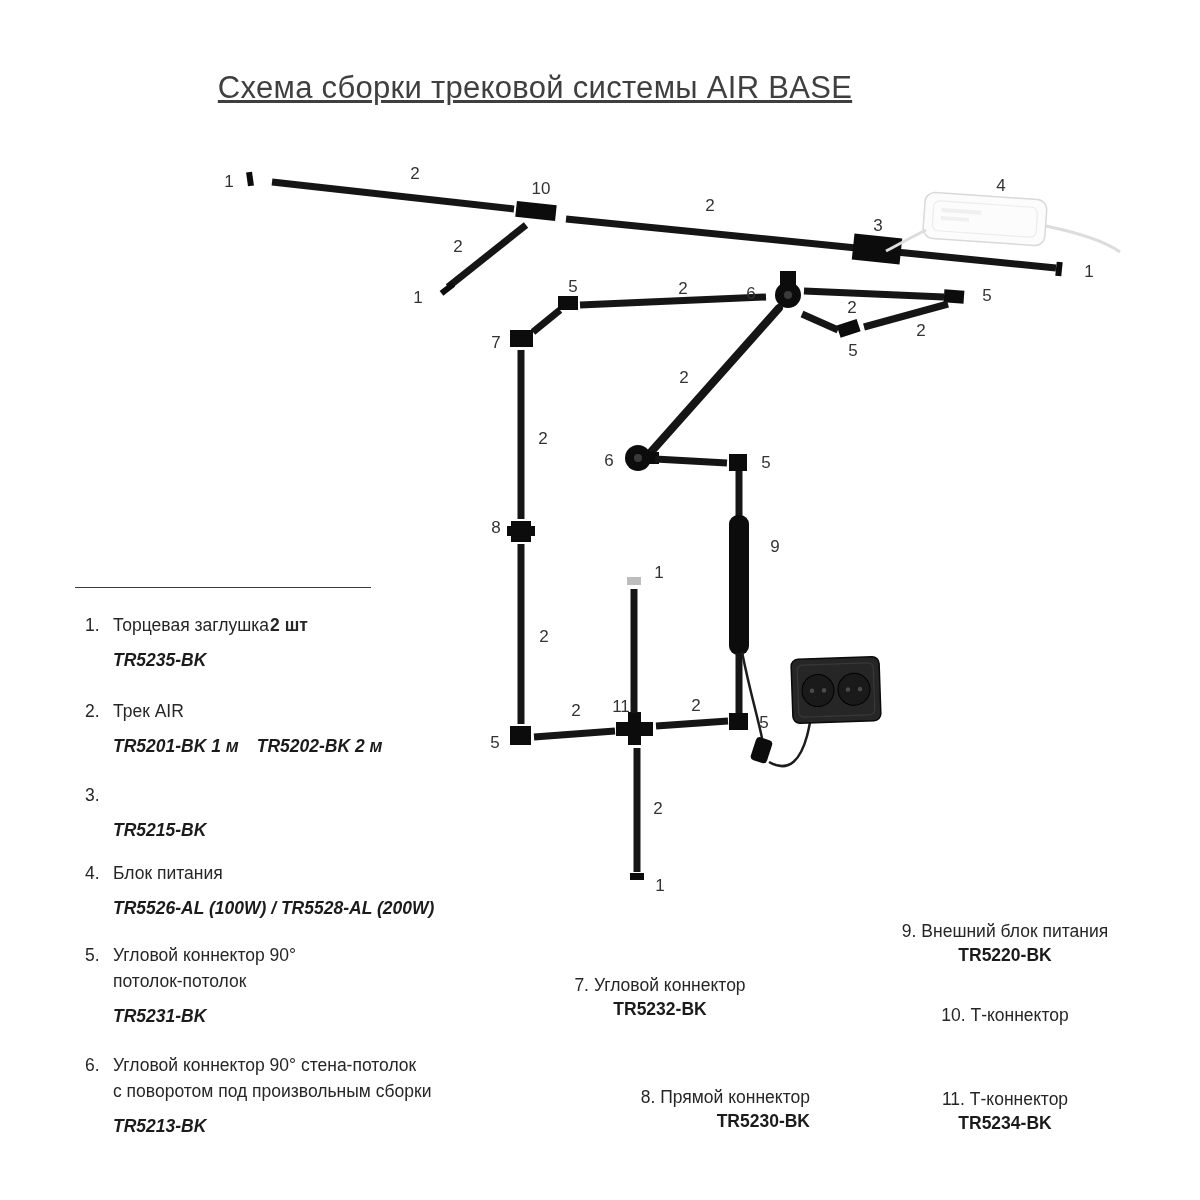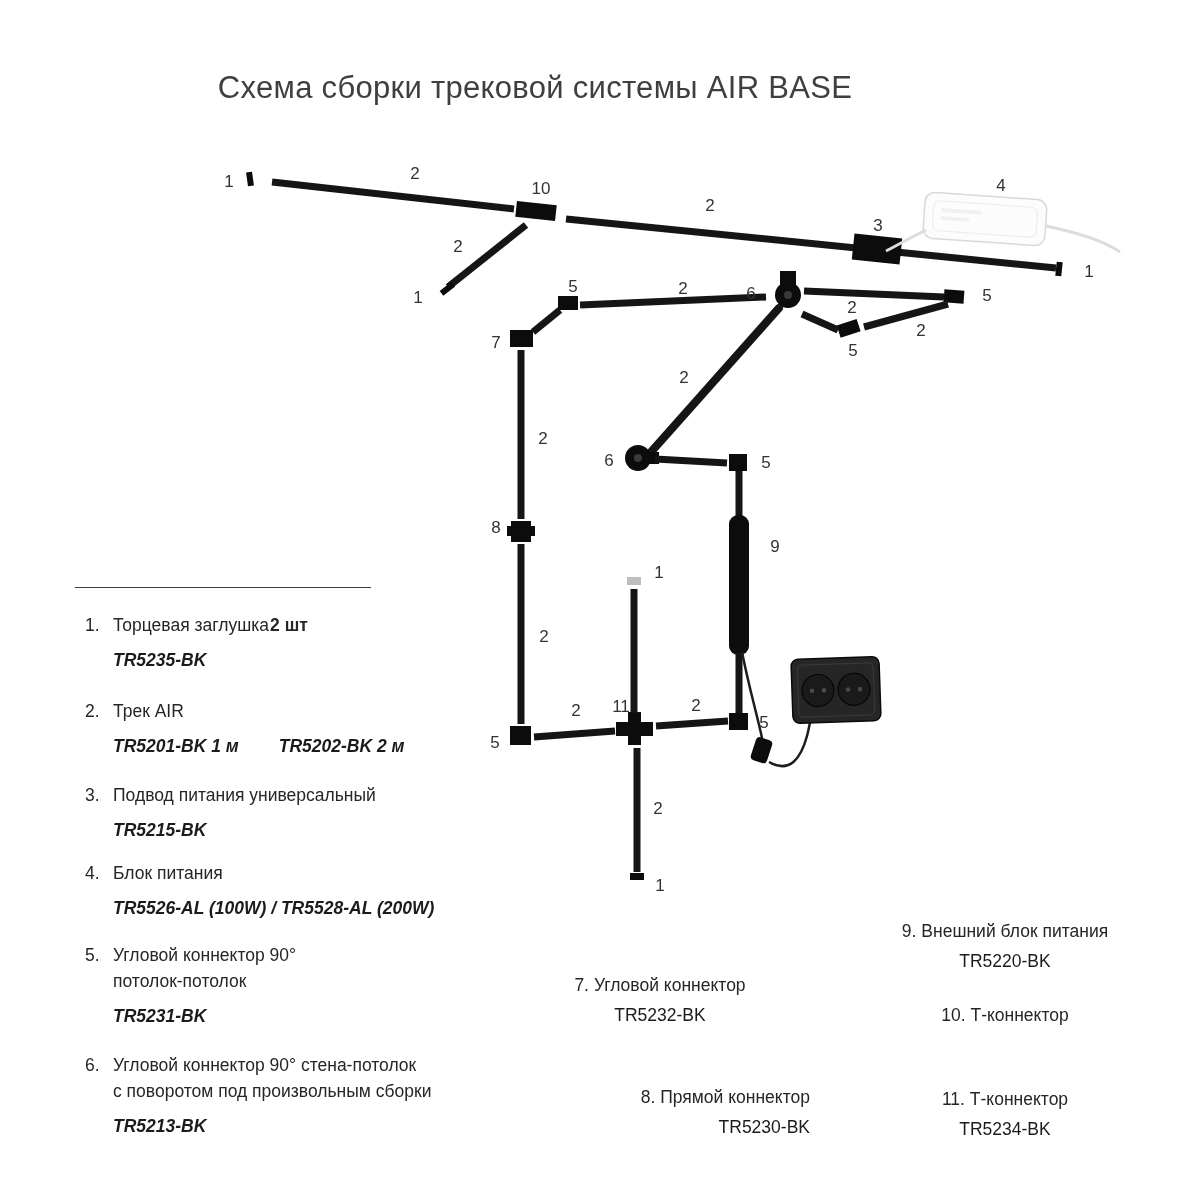--- a/index.html
+++ b/index.html
@@ -3,41 +3,41 @@
 <meta charset="utf-8">
 <style>
   html,body { margin:0; padding:0; }
   body {
     width:1200px; height:1200px; background:#ffffff;
     font-family:"Liberation Sans", sans-serif;
     position:relative; overflow:hidden; color:#262626;
   }
   .page-title {
     position:absolute; top:70px; left:0; width:1070px;
-    text-align:center; font-size:31px; color:#3f3f3f; letter-spacing:.3px;
+    text-align:center; font-size:31px; color:#3f3f3f; letter-spacing:.3px;text-decoration:underline;
   }
   svg.diagram { position:absolute; top:0; left:0; }
   .track { stroke:#151515; stroke-width:7; stroke-linecap:butt; }
   .arm   { stroke:#151515; stroke-width:8; stroke-linecap:round; }
   .conn  { fill:#0c0c0c; }
   .cord  { fill:none; stroke:#1c1c1c; stroke-width:2.5; }
   .wcord { fill:none; stroke:#dcdcdc; stroke-width:3; }
   .lbl   { font-size:17px; fill:#333; text-anchor:middle; font-family:"Liberation Sans", sans-serif; }
   .divider { position:absolute; left:75px; top:587px; width:296px; height:1px; background:#3a3a3a; }
   .legend-item { position:absolute; font-size:17.5px; color:#262626; }
   .left-item { width:430px; }
   .left-item .row { display:flex; line-height:26px; }
   .left-item .num { width:28px; flex:none; }
   .left-item .line2 { margin-left:28px; line-height:26px; }
   .left-item .code { margin-left:28px; margin-top:11px; font-weight:bold; line-height:22px; color:#1b1b1b;font-style:italic; }
-  .code2 { margin-left:40px; }
+  .code2 { margin-left:18px; }
   .bold-part { margin-left:1px; font-weight:bold; }
   .center-item { width:300px; text-align:center; }
   .center-item .row { line-height:26px; }
-  .center-item .code { margin-top:6px; font-weight:normal; line-height:22px; color:#1b1b1b; }
+  .center-item .code { margin-top:0; font-weight:bold; line-height:22px; color:#1b1b1b; }
 </style>
 </head>
 <body>
 
 <div class="page-title">Схема сборки трековой системы AIR BASE</div>
 
 <svg class="diagram" width="1200" height="1200" viewBox="0 0 1200 1200">
 
   <rect class="conn" x="247" y="172" width="6" height="14" transform="rotate(-8 250 179)"></rect>
   <line class="track" x1="272" y1="182" x2="514" y2="209"></line>
@@ -174,21 +174,20 @@
     <span>Трек AIR</span>
   </div>
   <div class="code">
     <span>TR5201-BK  1 м</span><span class="code2">TR5202-BK  2 м</span>
   </div>
 </div>
 
 <div class="legend-item left-item" style="left:85px; top:782px;">
   <div class="row">
     <span class="num">3.</span>
-    <span>Подвод питания универсальный</span>
   </div>
   <div class="code">TR5215-BK</div>
 </div>
 
 <div class="legend-item left-item" style="left:85px; top:860px;">
   <div class="row">
     <span class="num">4.</span>
     <span>Блок питания</span>
   </div>
   <div class="code">TR5526-AL (100W) / TR5528-AL (200W)</div>

